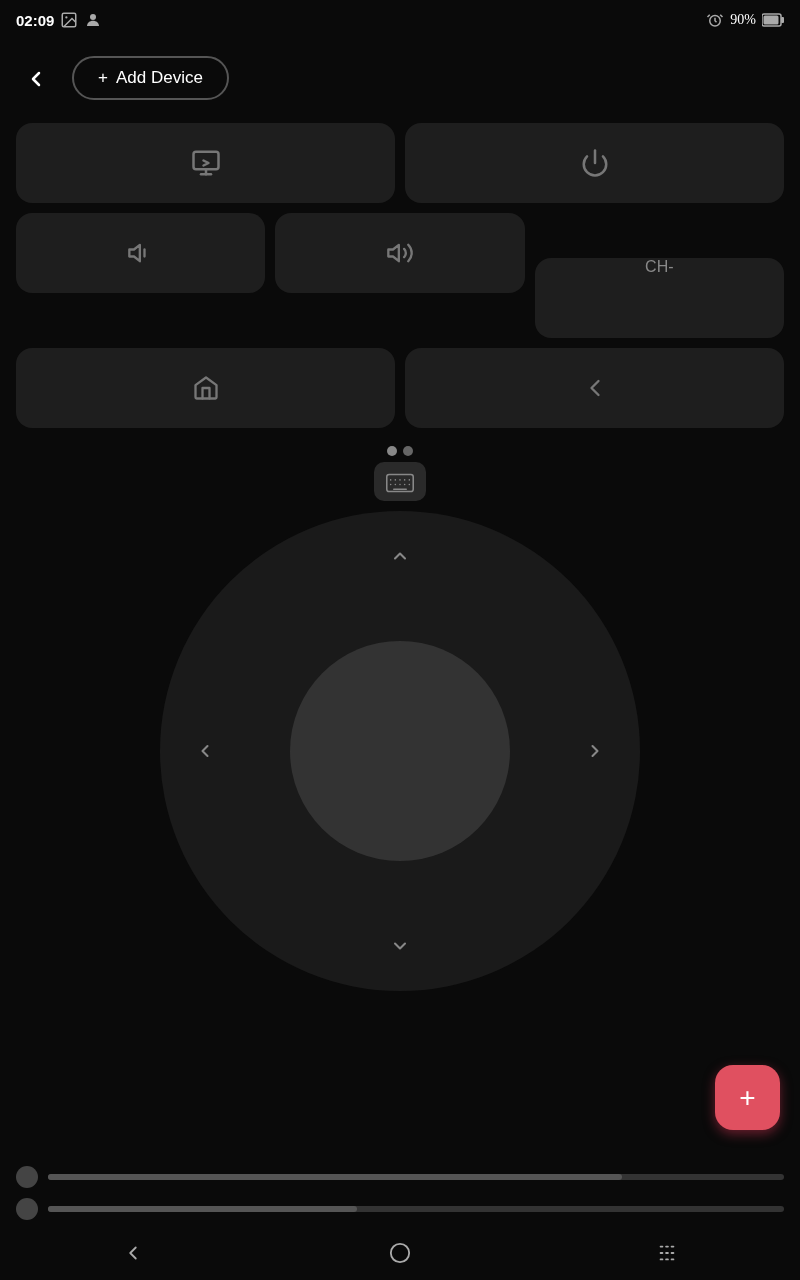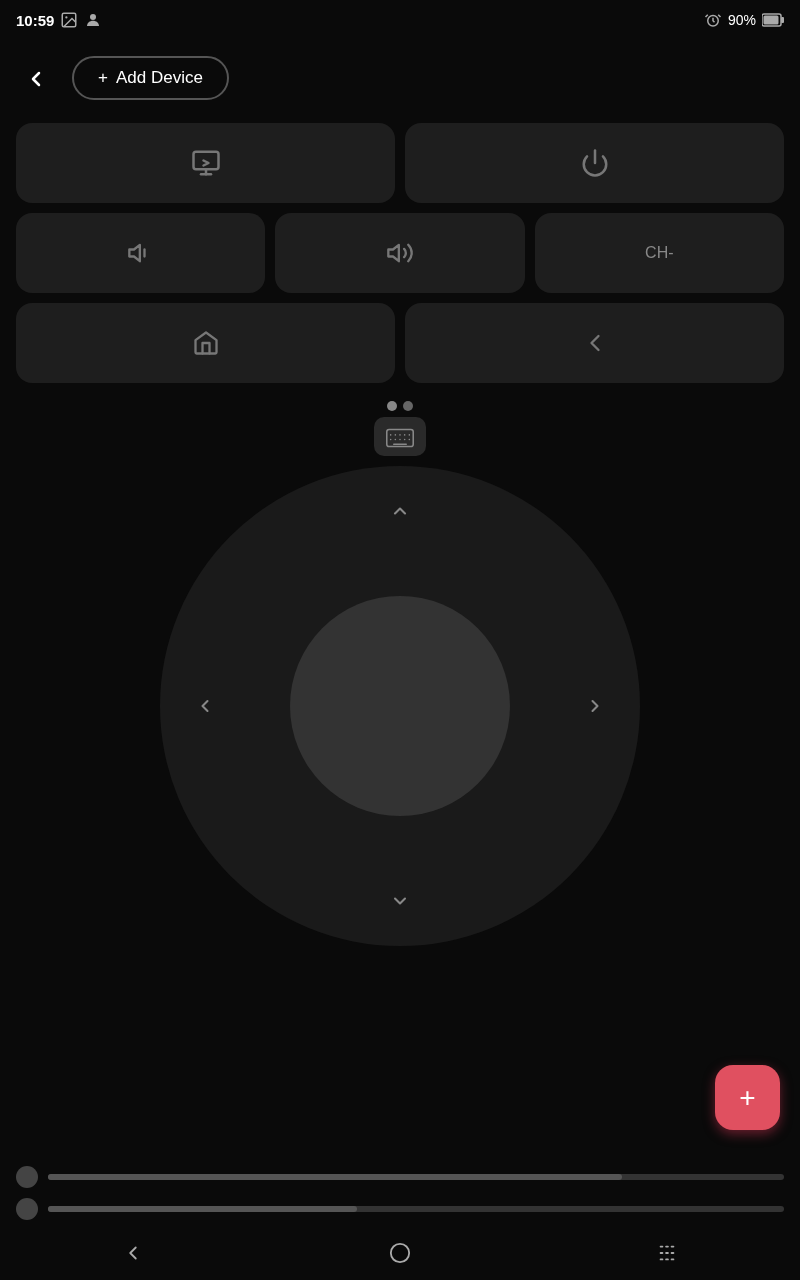--- a/index.html
+++ b/index.html
@@ -29,20 +29,21 @@
       font-size: 15px;
       font-weight: 600;
       color: #fff;
     }
     .status-right {
       display: flex;
       align-items: center;
       gap: 6px;
       font-size: 14px;
       color: #fff;
+      font-family: Liberation Serif, serif;
     }
 
     
     .top-bar {
       display: flex;
       align-items: center;
       padding: 10px 16px;
       gap: 16px;
       height: 75px;
     }
@@ -95,25 +96,25 @@
       flex: 2;
     }
     .ch-btn {
       background: #1e1e1e;
       border: none;
       border-radius: 16px;
       color: #888;
       font-size: 16px;
       cursor: pointer;
       display: flex;
-      align-items: center;
       justify-content: center;
       height: 80px;
       flex: 1;
       gap: 8px;
+      margin-top: 45px;
     }
 
     
     .keyboard-area {
       display: flex;
       flex-direction: column;
       align-items: center;
       margin: 10px 0 0 0;
       gap: 4px;
     }
@@ -270,21 +271,21 @@
     }
 
     
     svg { display: inline-block; vertical-align: middle; }
   </style>
 </head>
 <body>
 
 <div class="status-bar">
   <div class="status-left">
-    <span>10:59</span>
+    <span>02:09</span>
     <svg width="18" height="18" viewBox="0 0 24 24" fill="#aaa">
         <rect x="3" y="3" width="18" height="18" rx="2" fill="none" stroke="#aaa" stroke-width="2"></rect>
         <circle cx="8.5" cy="8.5" r="1.5" fill="#aaa"></circle>
         <polyline points="21,15 16,10 5,21" fill="none" stroke="#aaa" stroke-width="2"></polyline>
       </svg>
     <svg width="18" height="18" viewBox="0 0 24 24" fill="#aaa">
         <circle cx="12" cy="8" r="4" fill="#aaa"></circle>
         <path d="M4 20c0-4 3.6-7 8-7s8 3 8 7" fill="#aaa"></path>
       </svg>
   </div>

